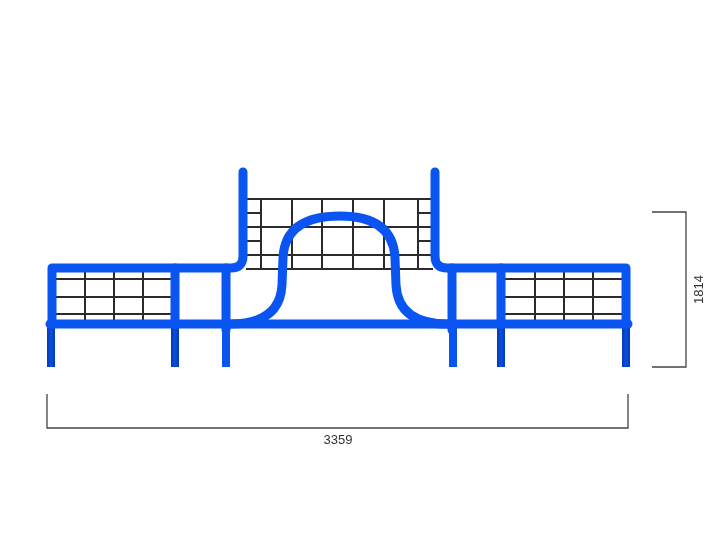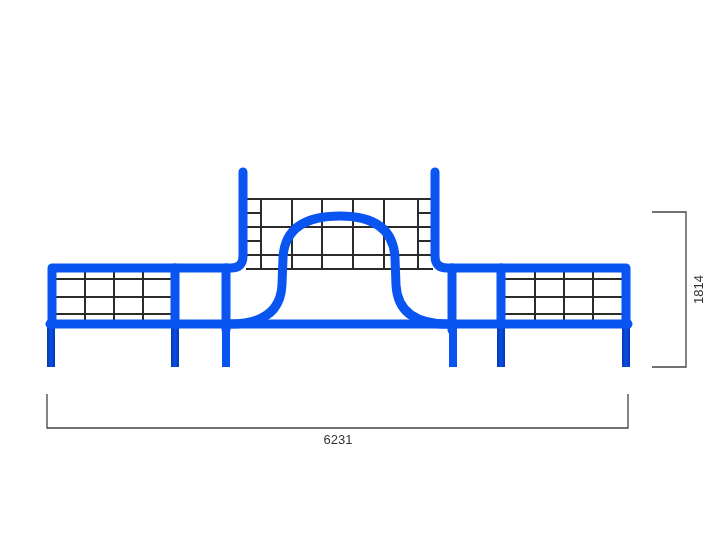--- a/index.html
+++ b/index.html
@@ -80,14 +80,14 @@
 
     <path d="M230 324 Q280 324 282 285 L283 258 Q285 216 340 216 Q393 216 395 258 L396 285 Q398 324 448 324"></path>
   </g>
 
   <g stroke="#444444" stroke-width="1.3" fill="none">
     <path d="M47 394 L47 428 L628 428 L628 394"></path>
     <path d="M652 212 L686 212 L686 367 L652 367"></path>
   </g>
 </svg>
 
-<div id="width-label" class="dim-label">6231</div>
+<div id="width-label" class="dim-label">3359</div>
 <div id="height-label" class="dim-label">1814</div>
 
 </body></html>

